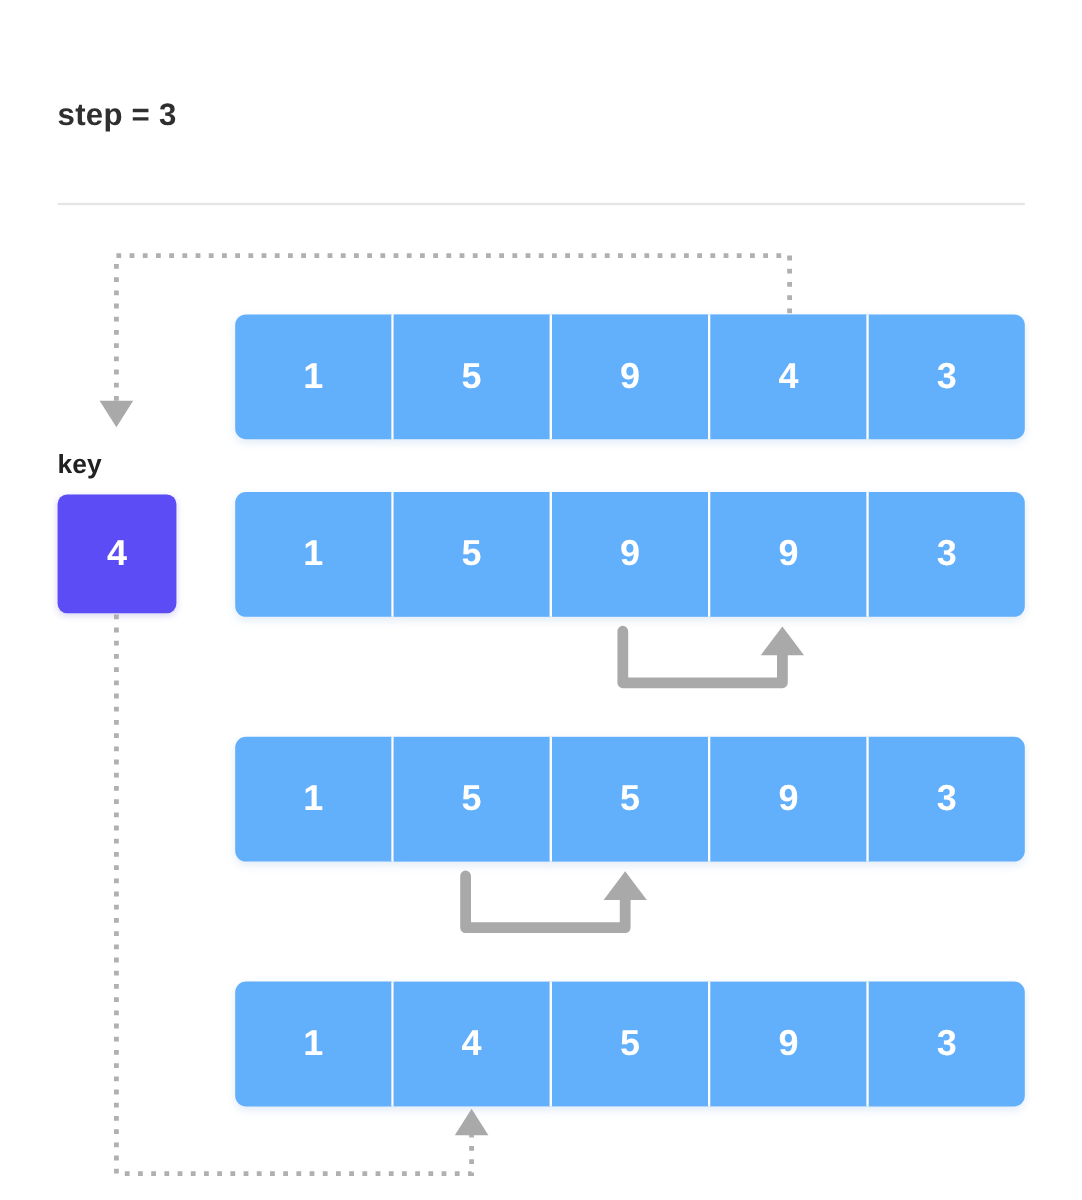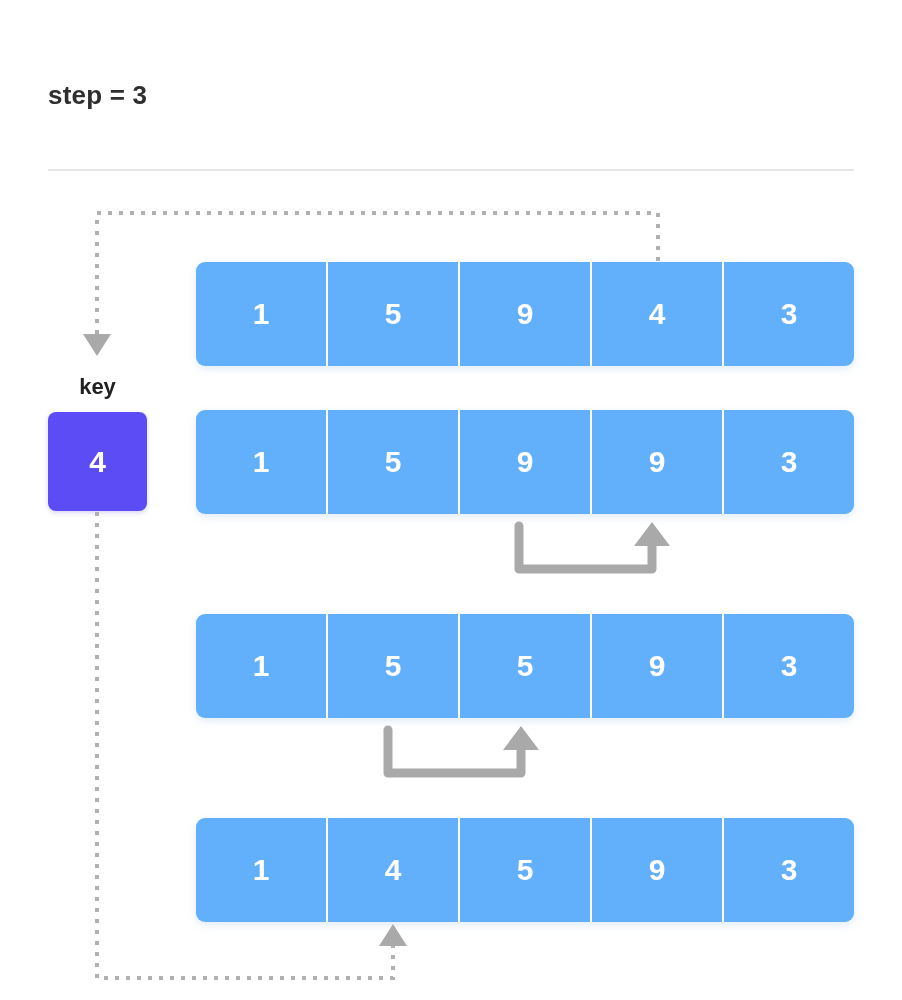--- a/index.html
+++ b/index.html
@@ -44,21 +44,21 @@
     height: 1.5px;
     background: #e6e6e6;
   }
 
   
   #key-label {
     position: absolute;
     left: 48px;
     top: 351px;
     width: 99px;
-    text-align: center;
+    text-align: left;
     font-size: 22px;
     font-weight: bold;
     color: #212121;
   }
   #key-box {
     position: absolute;
     left: 48px;
     top: 389px;
     width: 99px;
     height: 99px;

